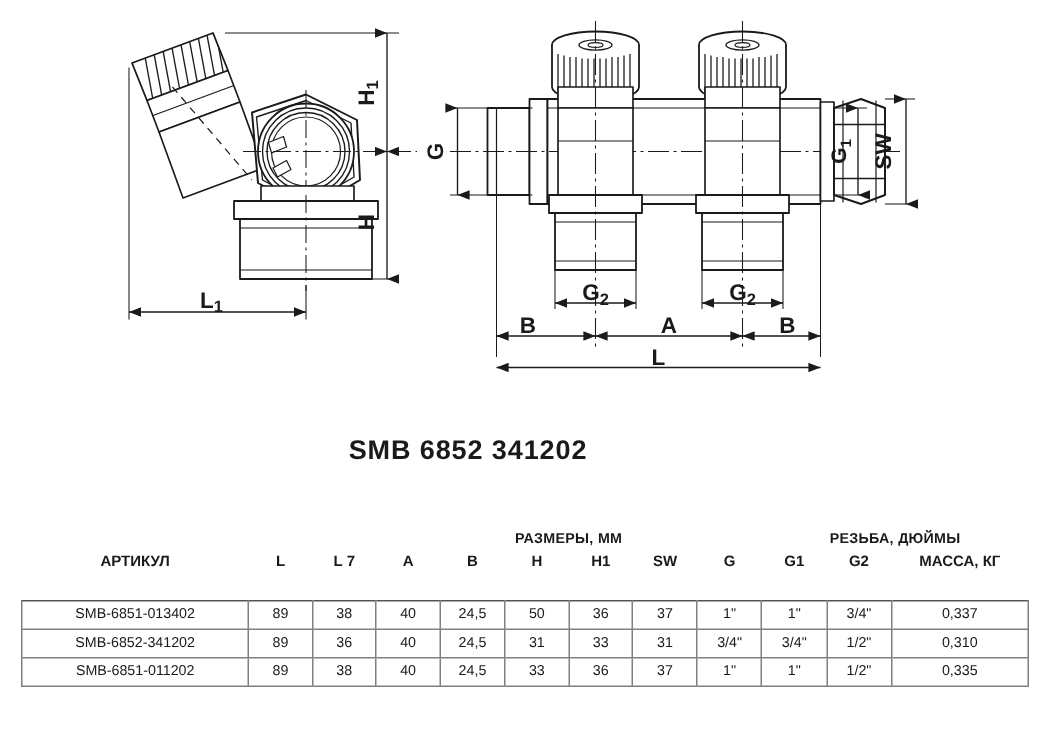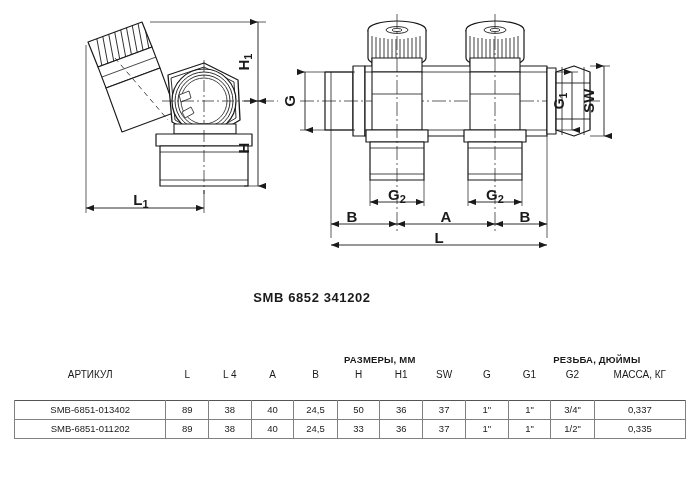--- a/index.html
+++ b/index.html
@@ -29,21 +29,21 @@
     display: block;
   }
 
   
   #product-code {
     position: absolute;
     left: 0;
     top: 290px;
     width: 624px;
     text-align: center;
-    font-size: 13px;
+    font-size: 18px;
     font-weight: bold;
     letter-spacing: 0.6px;
     color: #1a1a1a;
   }
 
   
   #spec-table-wrap {
     position: absolute;
     left: 14px;
     top: 352px;
@@ -67,21 +67,21 @@
     border: none;
     height: 15px;
     font-weight: bold;
     font-size: 9.5px;
     letter-spacing: 0.2px;
   }
   
   tr.col-row th {
     border: none;
     height: 15px;
-    font-weight: normal;
+    font-weight: bold;
     font-size: 10px;
     padding-bottom: 18px;
   }
   
   table.spec tbody td {
     border: 1px solid #808080;
     height: 18px;
     line-height: 18px;
     font-size: 9.5px;
   }
@@ -396,21 +396,21 @@
         <th></th>
         <th colspan="3"></th>
         <th colspan="4">РАЗМЕРЫ, ММ</th>
         <th></th>
         <th colspan="3">РЕЗЬБА, ДЮЙМЫ</th>
         <th></th>
       </tr>
       <tr class="col-row">
         <th>АРТИКУЛ</th>
         <th>L</th>
-        <th>L 4</th>
+        <th>L 7</th>
         <th>A</th>
         <th>B</th>
         <th>H</th>
         <th>H1</th>
         <th>SW</th>
         <th>G</th>
         <th>G1</th>
         <th>G2</th>
         <th>МАССА, КГ</th>
       </tr>
@@ -424,20 +424,34 @@
           <td>24,5</td>
           <td>50</td>
           <td>36</td>
           <td>37</td>
           <td>1"</td>
           <td>1"</td>
           <td>3/4"</td>
           <td>0,337</td>
         </tr>
         <tr>
+          <td class="article">SMB-6852-341202</td>
+          <td>89</td>
+          <td>36</td>
+          <td>40</td>
+          <td>24,5</td>
+          <td>31</td>
+          <td>33</td>
+          <td>31</td>
+          <td>3/4"</td>
+          <td>3/4"</td>
+          <td>1/2"</td>
+          <td>0,310</td>
+        </tr>
+        <tr>
           <td class="article">SMB-6851-011202</td>
           <td>89</td>
           <td>38</td>
           <td>40</td>
           <td>24,5</td>
           <td>33</td>
           <td>36</td>
           <td>37</td>
           <td>1"</td>
           <td>1"</td>

